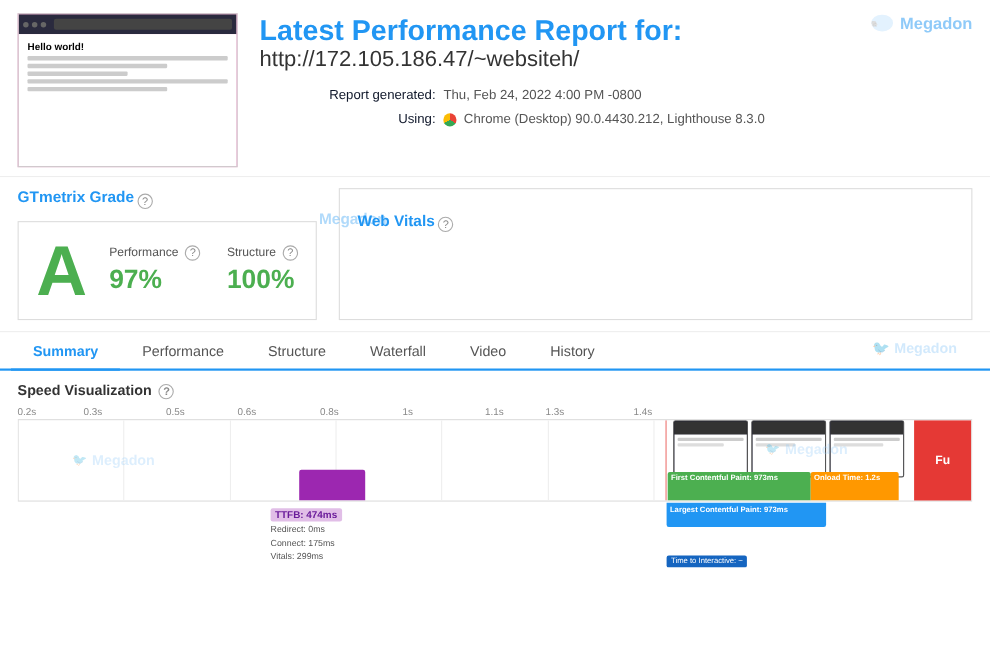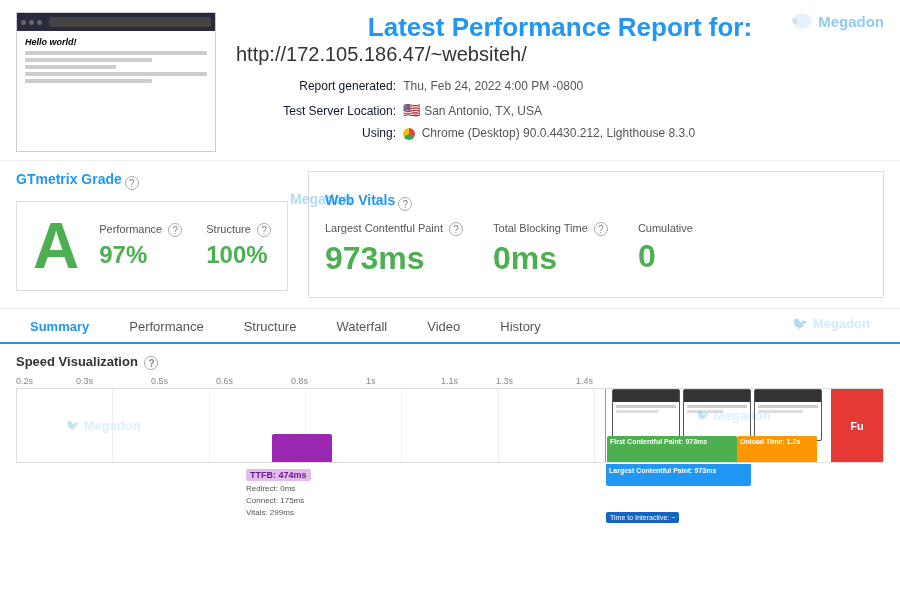--- a/index.html
+++ b/index.html
@@ -25,21 +25,20 @@
     .screenshot-preview {
       width: 200px;
       min-width: 200px;
       height: 140px;
       border: 1px solid #ccc;
       background: #f9a8d4;
       display: flex;
       flex-direction: column;
       overflow: hidden;
       position: relative;
-      font-style: italic;
     }
 
     .preview-topbar {
       background: #2a2a3e;
       height: 18px;
       display: flex;
       align-items: center;
       padding: 0 4px;
       gap: 3px;
     }
@@ -84,21 +83,20 @@
 
     .header-info {
       flex: 1;
     }
 
     .report-title {
       font-size: 26px;
       font-weight: bold;
       color: #2196F3;
       line-height: 1.2;
-      text-align: center;
     }
 
     .report-url {
       font-size: 22px;
       color: #333;
       margin-bottom: 10px;
     }
 
     .report-meta {
       font-size: 12px;
@@ -299,25 +297,20 @@
     </div>
   </div>
 
   <div class="header-info" style="position:relative;">
     <div class="report-title">Latest Performance Report for:</div>
     <div class="report-url" style="font-size:20px;">http://172.105.186.47/~websiteh/</div>
     <div class="report-meta">
       <div>
         <span class="label">Report generated:</span>
         <span>Thu, Feb 24, 2022 4:00 PM -0800</span>
-      </div>
-      <div>
-        <span class="label">Test Server Location:</span>
-        <span class="flag">🇺🇸</span>
-        <span>San Antonio, TX, USA</span>
       </div>
       <div>
         <span class="label">Using:</span>
         <span class="chrome-icon"></span>
         <span>Chrome (Desktop) 90.0.4430.212, Lighthouse 8.3.0</span>
       </div>
     </div>
 
     <div style="position:absolute; right:0; top:0;">
       <div style="display:flex; align-items:center; gap:5px; opacity:0.5;">
@@ -360,42 +353,20 @@
   </div>
 
   <div style="position:absolute; left:290px; top:30px; opacity:0.35; display:flex; align-items:center; gap:4px; z-index:5;">
     <span style="color:#2196F3; font-weight:bold; font-size:14px;">Megadon</span>
   </div>
 
   <div class="web-vitals-section">
     <div class="grade-section-header">
       <span class="section-title">Web Vitals</span>
       <span class="question-mark">?</span>
-    </div>
-    <div class="vitals-row">
-      <div class="vital-item">
-        <div class="vital-label">
-          <span>Largest Contentful Paint</span>
-          <span class="question-mark">?</span>
-        </div>
-        <div class="vital-value">973ms</div>
-      </div>
-      <div class="vital-item">
-        <div class="vital-label">
-          <span>Total Blocking Time</span>
-          <span class="question-mark">?</span>
-        </div>
-        <div class="vital-value">0ms</div>
-      </div>
-      <div class="vital-item">
-        <div class="vital-label">
-          <span>Cumulative</span>
-        </div>
-        <div class="vital-value">0</div>
-      </div>
     </div>
   </div>
 </div>
 
 <div class="tabs-bar" style="position:relative;">
   <div class="tab active">Summary</div>
   <div class="tab">Performance</div>
   <div class="tab">Structure</div>
   <div class="tab">Waterfall</div>
   <div class="tab">Video</div>

